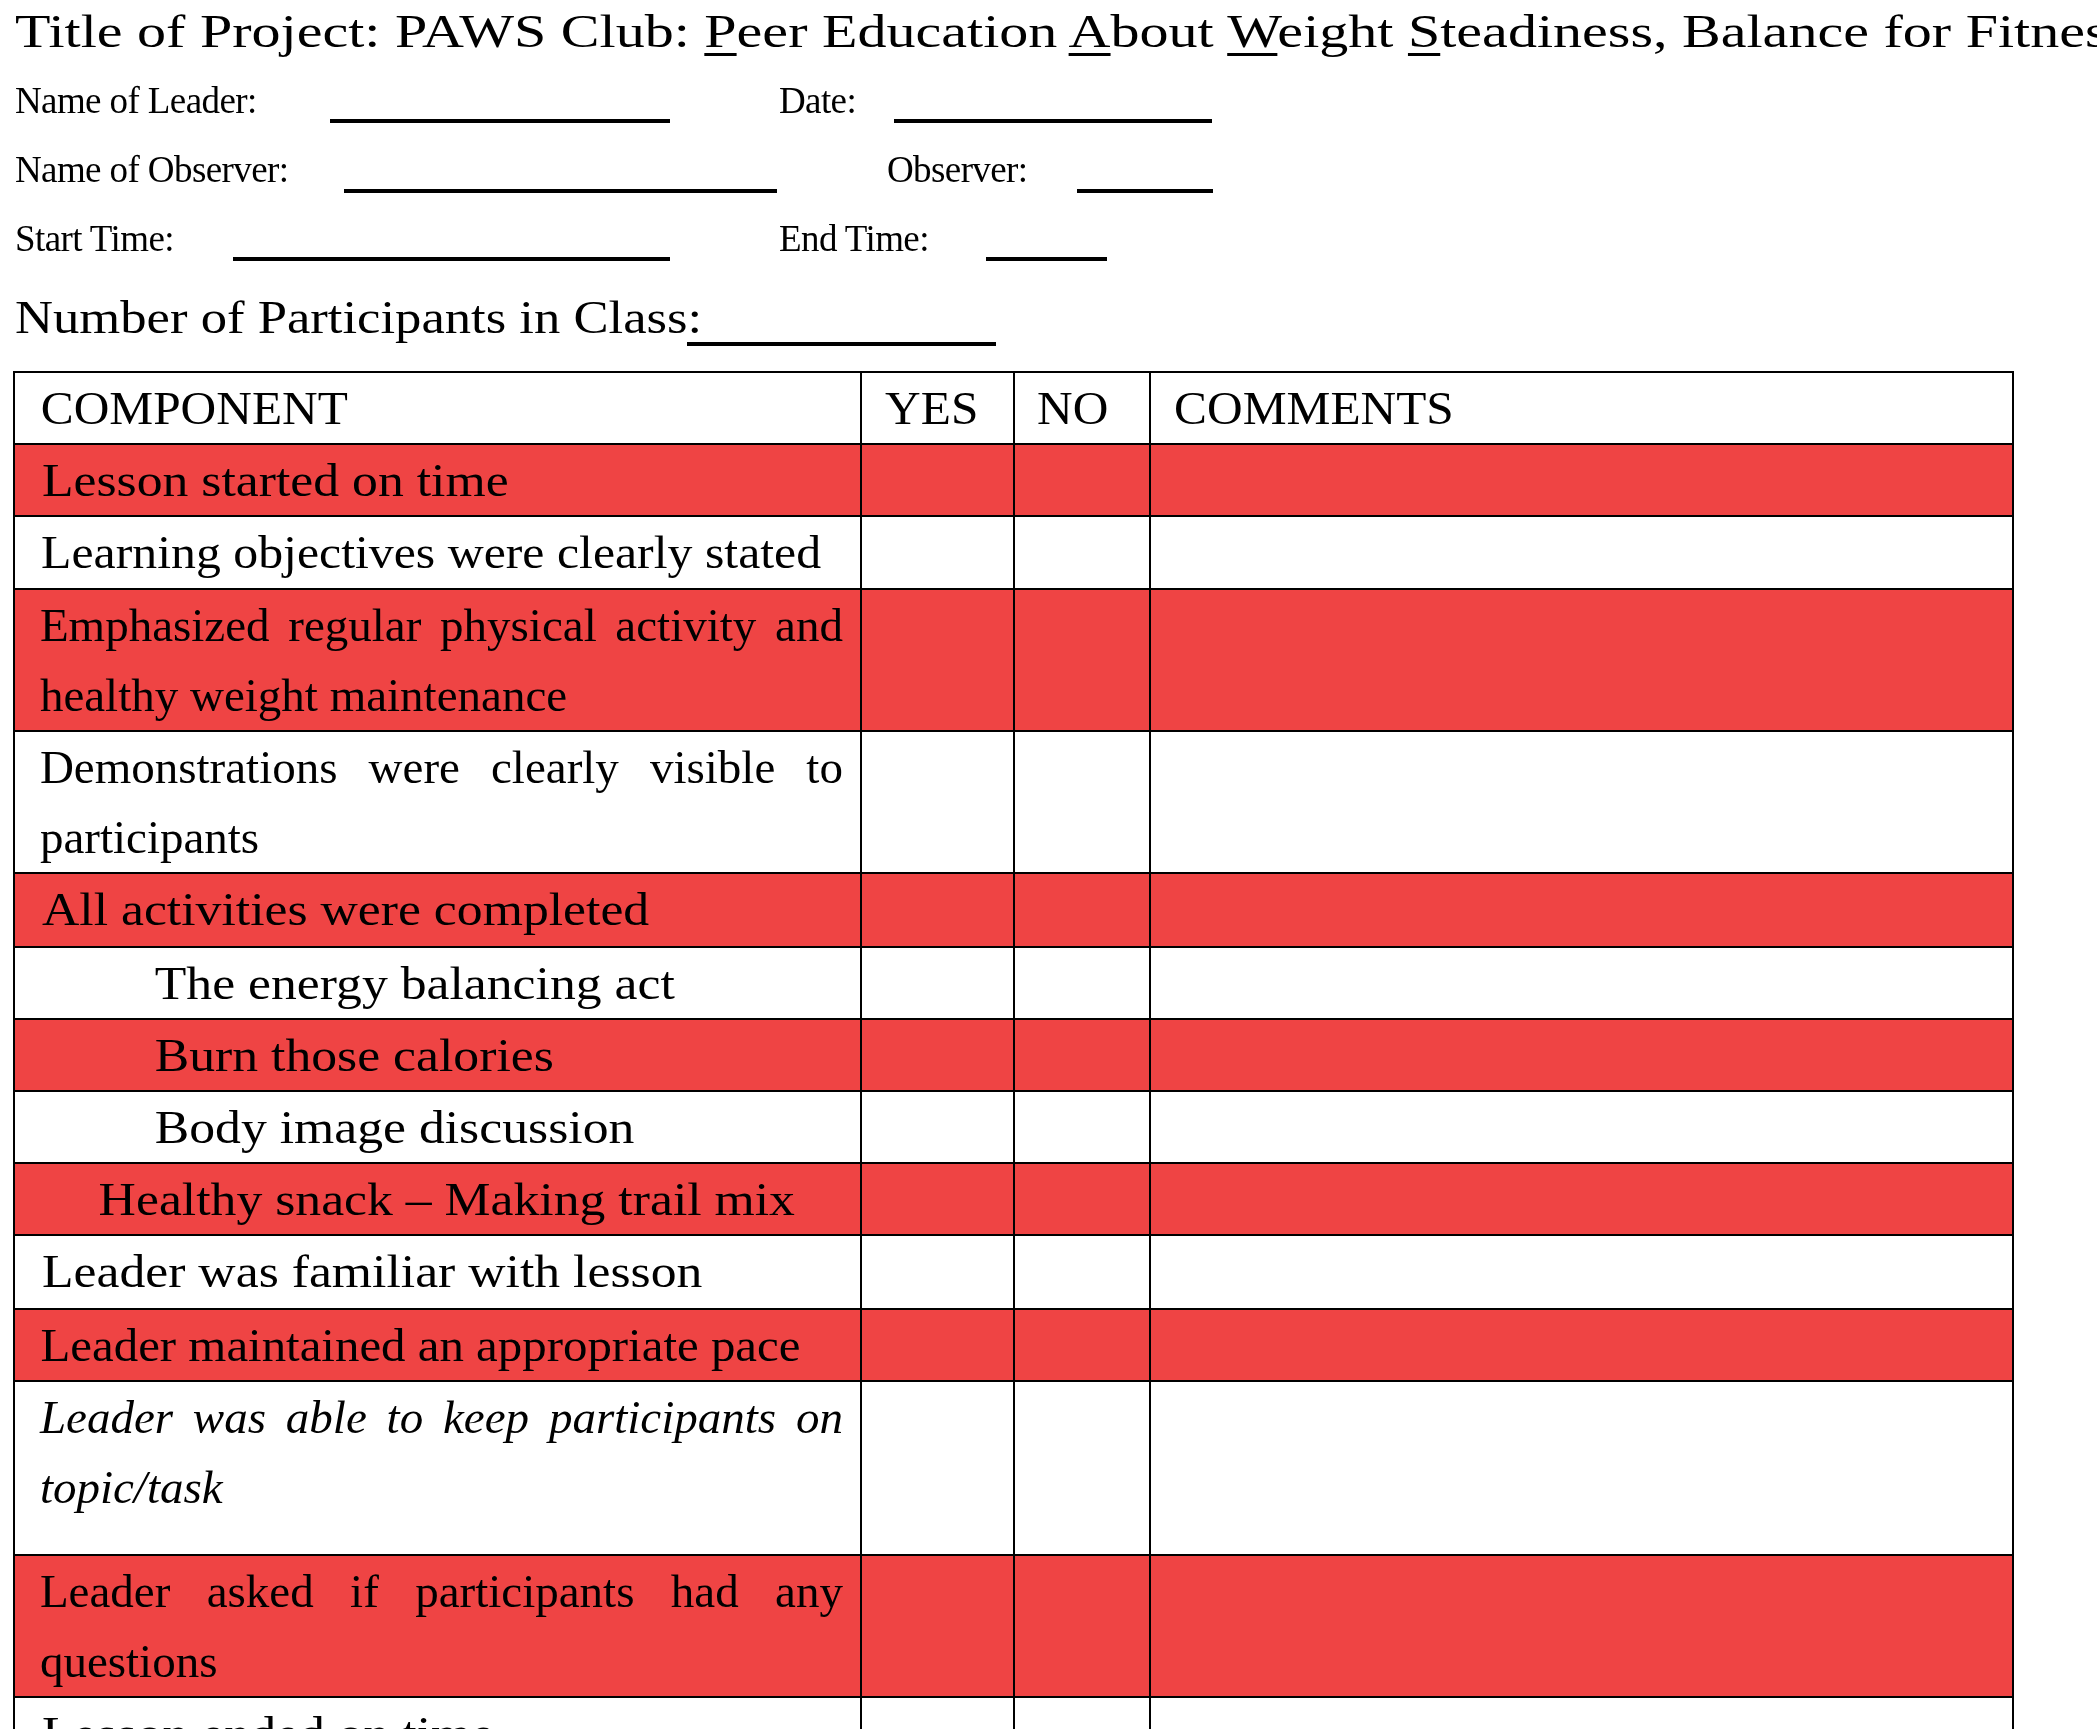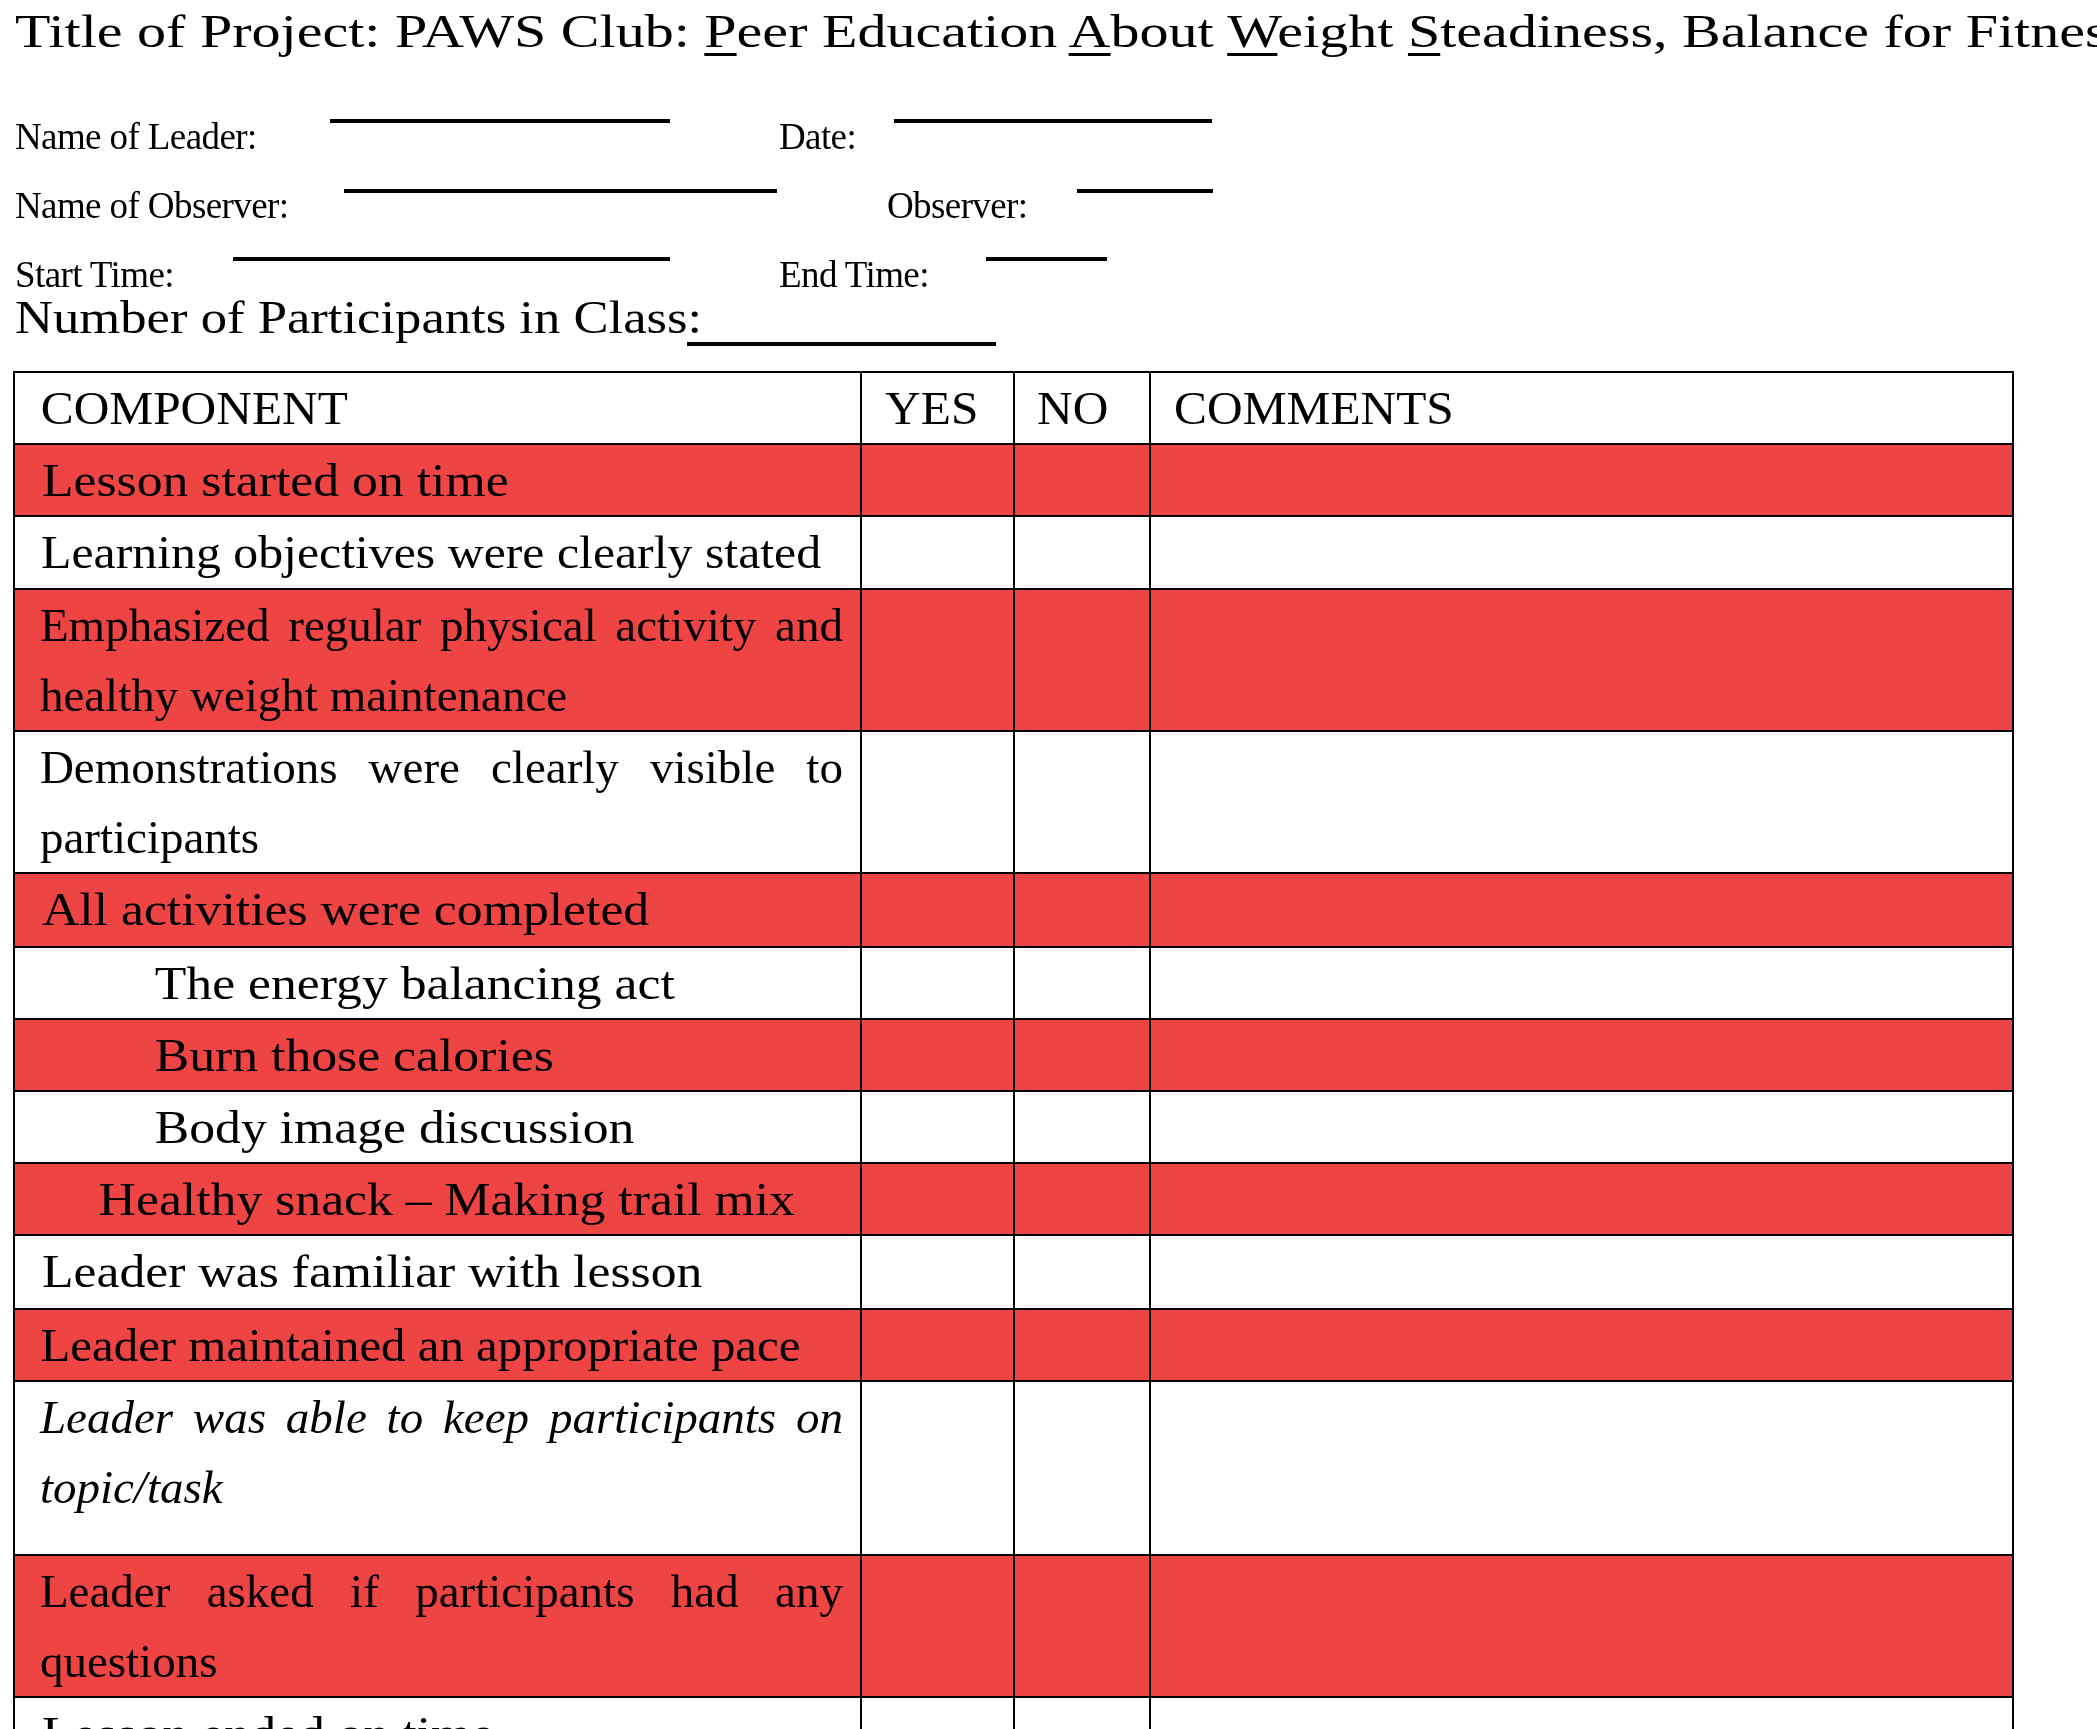--- a/index.html
+++ b/index.html
@@ -1,21 +1,21 @@
 <!DOCTYPE html>
 <html style="font-size:9.3px"><head>
 <meta charset="utf-8">
 <style>
   html, body { margin:0; padding:0; background:#ffffff; }
   body { width:2097px; height:1729px; position:relative; overflow:hidden;
          font-family:"Liberation Serif", "DejaVu Serif", serif; color:#000; }
   .abs { position:absolute; white-space:nowrap; }
   .title { left:15px; top:2.3px; font-size:47px; line-height:58px; transform-origin:left top; transform:scaleX(1.235); }
   .title u { text-decoration:underline; text-decoration-thickness:2.9px; text-underline-offset:5.8px; }
-  .field-label { font-size:37px; line-height:47px; transform-origin:left top; transform:scaleX(1.0); letter-spacing:-0.6px;margin-top:36px; }
+  .field-label { font-size:37px; line-height:47px; transform-origin:left top; transform:scaleX(1.0); letter-spacing:-0.6px; }
   .uline { position:absolute; height:3.5px; background:#000; }
   .big-label { font-size:47px; line-height:56px; transform-origin:left top; transform:scaleX(1.12); }
 
   table.form { position:absolute; left:13.4px; top:371px; width:2001px; border-collapse:collapse; table-layout:fixed; }
   table.form td { border:2.9px solid #000; padding:0; vertical-align:top; font-size:47px; line-height:70px; }
   table.form tr.shade td { background:#ef4444; }
   .col-comp { width:847px; }
   .col-yes { width:153px; }
   .col-no { width:136px; }
   .cell-text { padding:0 20px 0 24.5px; transform-origin:left top; }

